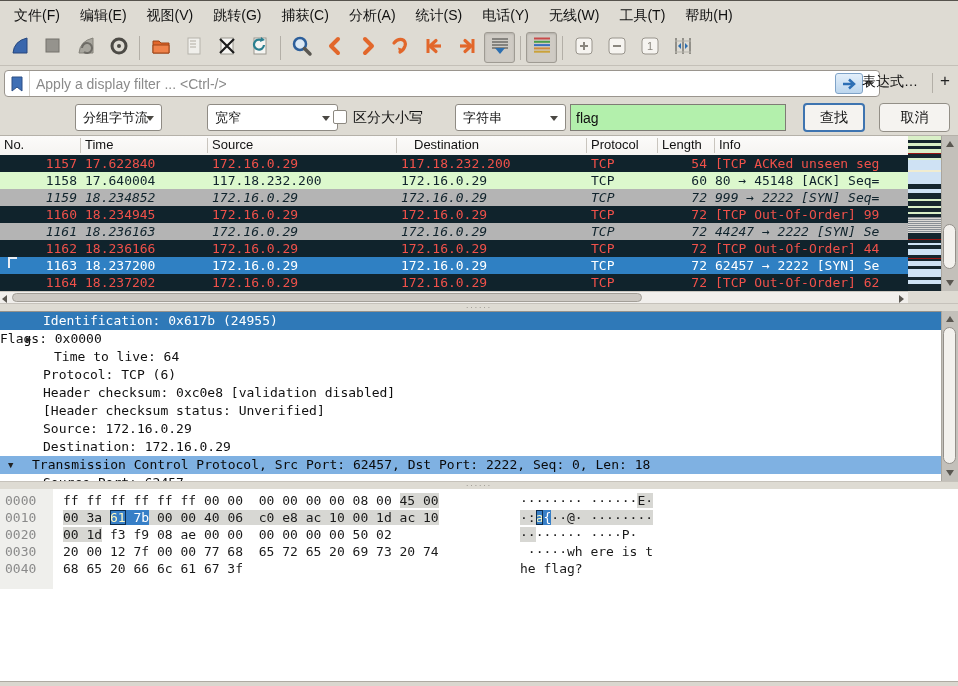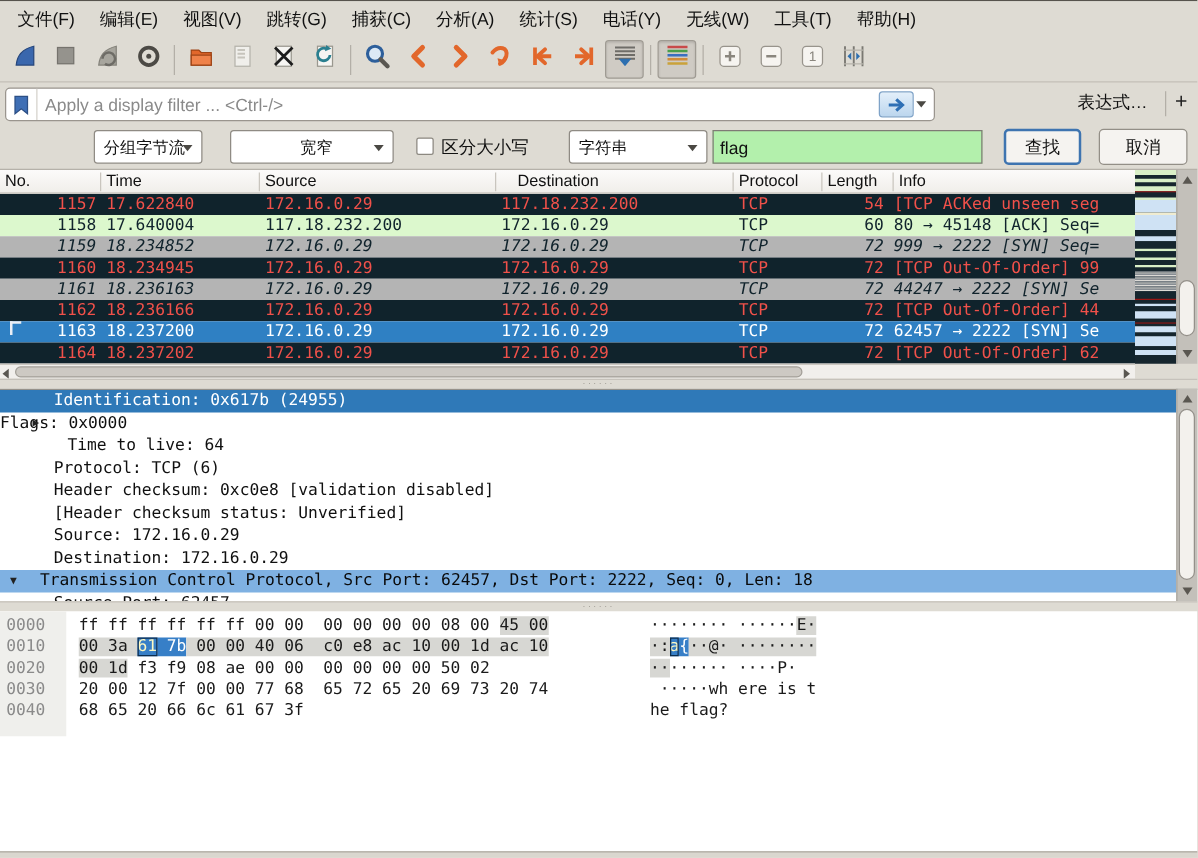--- a/index.html
+++ b/index.html
@@ -15,43 +15,43 @@
   
   #menu-bar{position:absolute;left:0;top:1px;width:958px;height:29px;display:flex;align-items:center;padding-left:4px;background:#dedbd3;}
   .menu-item{padding:0 10px;font-size:14px;line-height:29px;color:#111;cursor:default;}
   
   #toolbar{position:absolute;left:0;top:30px;width:958px;height:36px;display:flex;align-items:center;padding-left:3px;background:#dedbd3;border-bottom:1px solid #c4c0b8;box-sizing:border-box;}
   .tbtn{width:29px;height:29px;display:flex;align-items:center;justify-content:center;margin:0 1px;border:1px solid transparent;border-radius:3px;}
   .tbtn.pressed{background:#cfcbc4;border-color:#9f9b93;box-shadow:inset 0 1px 2px rgba(0,0,0,.15);}
   .tsep{width:1px;height:24px;background:#b3afa7;margin:0 4px;}
   
   #filter-bar{position:absolute;left:0;top:67px;width:958px;height:33px;background:#dedbd3;}
-  #filter-input-wrap{position:absolute;left:4px;top:3px;width:744px;height:27px;background:#fff;border:1px solid #9a958e;border-radius:4px;box-sizing:border-box;display:flex;align-items:center;}
+  #filter-input-wrap{position:absolute;left:4px;top:3px;width:876px;height:27px;background:#fff;border:1px solid #9a958e;border-radius:4px;box-sizing:border-box;display:flex;align-items:center;}
   #filter-bookmark{width:24px;height:25px;display:flex;align-items:center;justify-content:center;border-right:1px solid #d5d2cc;}
   #filter-input{flex:1;border:none;outline:none;height:23px;font-size:14px;padding:0 6px;color:#333;background:transparent;}
   #filter-input::placeholder{color:#8a8a8a;opacity:1;}
   #filter-apply{width:26px;height:19px;margin-right:2px;border:1px solid #7fa3c8;border-radius:3px;background:linear-gradient(#e3effa,#bcd6ee);display:flex;align-items:center;justify-content:center;}
   #filter-caret{width:0;height:0;border-left:4px solid transparent;border-right:4px solid transparent;border-top:5px solid #4a4843;margin-right:6px;}
   #expression-button{position:absolute;left:862px;top:6px;font-size:14px;color:#111;}
   #filter-right-sep{position:absolute;left:932px;top:6px;width:1px;height:20px;background:#b3afa7;}
   #filter-add-button{position:absolute;left:940px;top:4px;font-size:17px;color:#222;}
   
   #find-bar{position:absolute;left:0;top:100px;width:958px;height:36px;background:#dedbd3;border-bottom:1px solid #b5b1a9;box-sizing:border-box;}
   .combo{position:absolute;top:4px;height:27px;background:#fff;border:1px solid #8f8b84;border-radius:3px;box-sizing:border-box;font-size:13px;line-height:25px;padding-left:7px;color:#111;}
   .combo .carrow{position:absolute;right:7px;top:11px;width:0;height:0;border-left:4px solid transparent;border-right:4px solid transparent;border-top:5px solid #4a4843;}
   #find-scope{left:75px;width:87px;}
-  #find-width{left:184px;width:131px;text-align:center;}
+  #find-width{left:207px;width:131px;}
   #find-case-box{position:absolute;left:333px;top:10px;width:14px;height:14px;background:#fff;border:1px solid #8c8880;border-radius:2px;box-sizing:border-box;}
   #find-case-label{position:absolute;left:353px;top:9px;font-size:14px;color:#111;}
   #find-type{left:455px;width:111px;}
   #find-input{position:absolute;left:570px;top:4px;width:216px;height:27px;box-sizing:border-box;border:1px solid #7f7b75;background:var(--find_input_bg);font-size:14px;padding:0 5px;color:#111;outline:none;}
   #find-button{position:absolute;left:803px;top:3px;width:62px;height:29px;box-sizing:border-box;border:2px solid #3e74b0;border-radius:4px;background:#f5f3f0;font-size:14px;color:#111;display:flex;align-items:center;justify-content:center;}
   #cancel-button{position:absolute;left:879px;top:3px;width:71px;height:29px;box-sizing:border-box;border:1px solid #938f87;border-radius:4px;background:#f5f3f0;font-size:14px;color:#111;display:flex;align-items:center;justify-content:center;}
   
-  #plist-header{position:absolute;left:0;top:136px;width:908px;height:19px;background:linear-gradient(#fcfbfa,#f0eeea);border-bottom:1px solid #c6c2bb;box-sizing:border-box;}
+  #plist-header{position:absolute;left:0;top:136px;width:908px;height:35px;background:linear-gradient(#fcfbfa,#f0eeea);border-bottom:1px solid #c6c2bb;box-sizing:border-box;}
   .hcell{position:absolute;top:1px;font-size:13px;color:#111;}
   .hsep{position:absolute;top:2px;width:1px;height:15px;background:#c9c5be;}
   #plist-rows{position:absolute;left:0;top:155px;width:908px;height:136px;overflow:hidden;background:#fff;}
   .prow{position:absolute;left:0;width:908px;height:17px;font-size:13px;line-height:17px;white-space:pre;}
   .prow span{position:absolute;top:0;}
   .r-bad{background:var(--bad_bg);color:var(--bad_fg);}
   .r-ok{background:var(--ok_bg);color:#10232c;}
   .r-syn{background:var(--syn_bg);color:#10232c;font-style:italic;}
   .r-sel{background:var(--selected_bg);color:#fff;}
   .c-no{left:2px;width:75px;text-align:right;}

